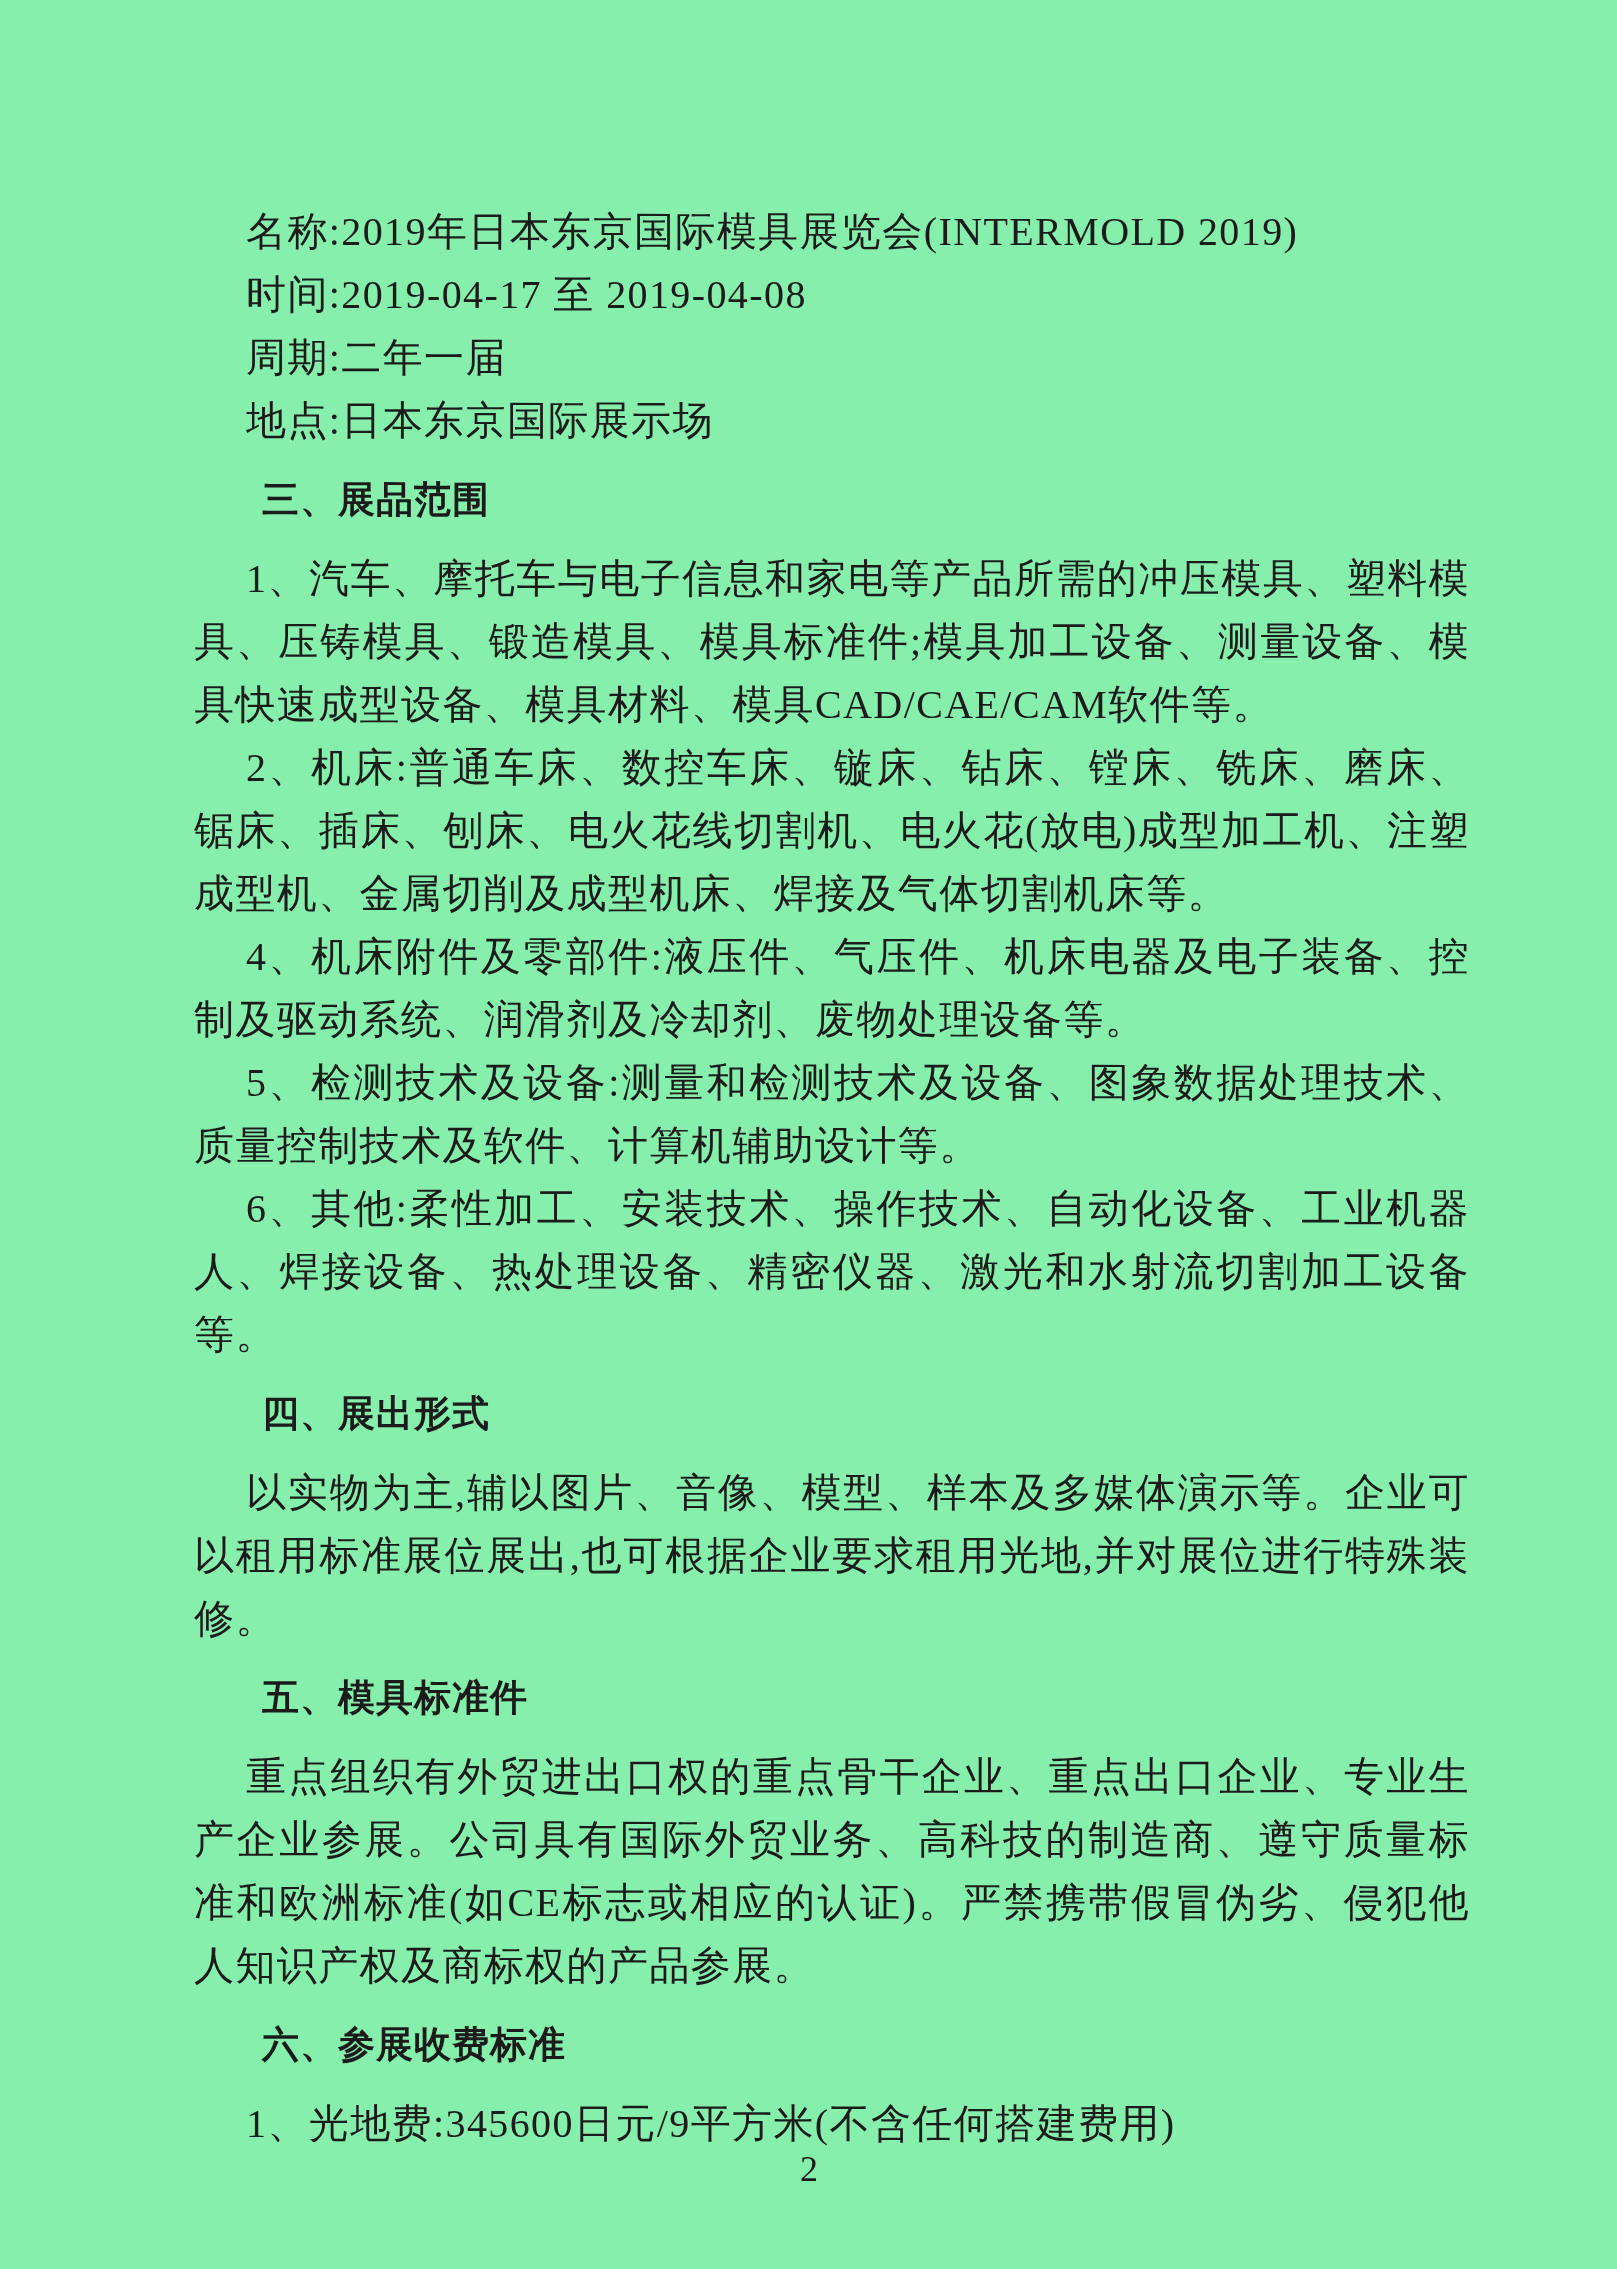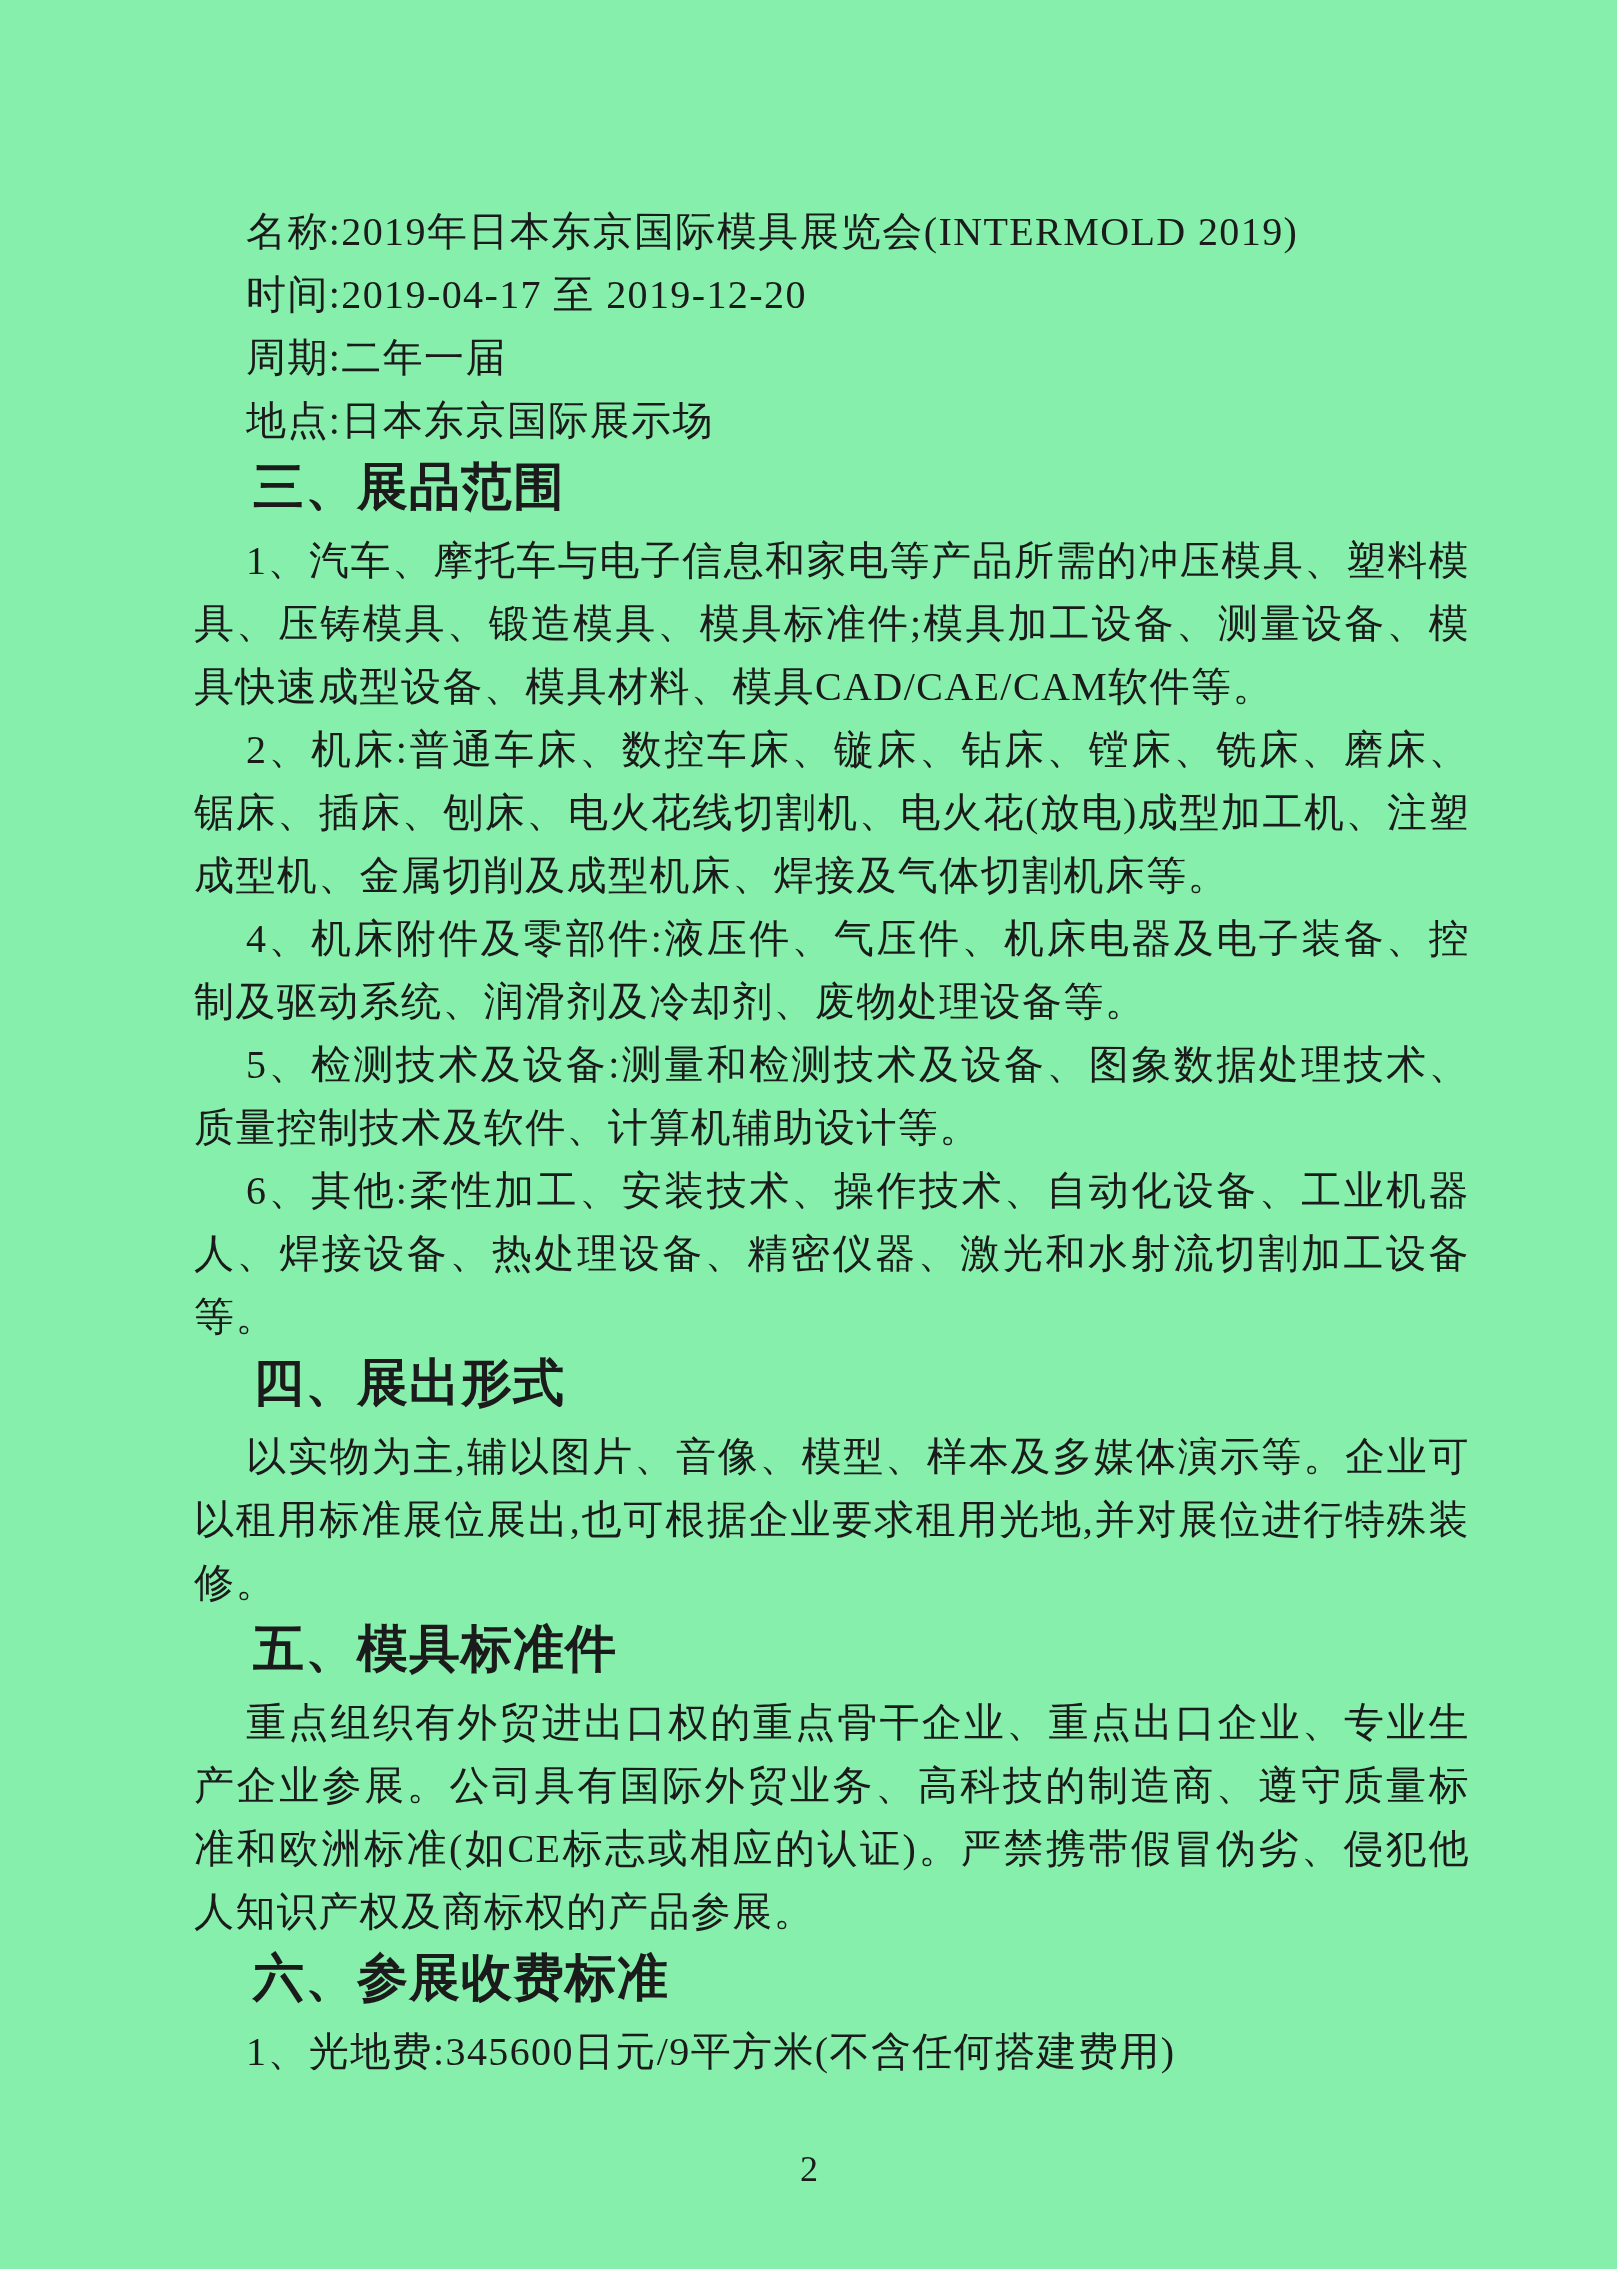--- a/index.html
+++ b/index.html
@@ -26,47 +26,47 @@
   .content p {
     margin: 0;
     font-size: 40px;
     line-height: 63px;
     text-indent: 52px;
     text-align: justify;
     text-justify: inter-ideograph;
     letter-spacing: 1.4px;
   }
   .content h2 {
-    margin: 7px;
-    font-size: 51px;
+    margin: 16px;
+    font-size: 37px;
     line-height: 63px;
     text-indent: 52px;
     font-weight: 700;
-    font-family: Liberation Mono, monospace;
+    font-family: Liberation Sans, sans-serif;
     letter-spacing: 1px;
   }
   .page-number {
     position: absolute;
     top: 2148px;
     left: 0;
     width: 100%;
     text-align: center;
     font-size: 36px;
     font-family: "Liberation Serif", "DejaVu Serif", serif;
     color: #1b1b1b;
   }
 </style>
 </head>
 <body>
 
 <div class="page">
   <div class="content">
 
     <p>名称:2019年日本东京国际模具展览会(INTERMOLD 2019)</p>
-    <p>时间:2019-04-17 至 2019-12-20</p>
+    <p>时间:2019-04-17 至 2019-04-08</p>
     <p>周期:二年一届</p>
     <p>地点:日本东京国际展示场</p>
 
     <h2>三、展品范围</h2>
     <p>1、汽车、摩托车与电子信息和家电等产品所需的冲压模具、塑料模具、压铸模具、锻造模具、模具标准件;模具加工设备、测量设备、模具快速成型设备、模具材料、模具CAD/CAE/CAM软件等。</p>
     <p>2、机床:普通车床、数控车床、镟床、钻床、镗床、铣床、磨床、锯床、插床、刨床、电火花线切割机、电火花(放电)成型加工机、注塑成型机、金属切削及成型机床、焊接及气体切割机床等。</p>
     <p>4、机床附件及零部件:液压件、气压件、机床电器及电子装备、控制及驱动系统、润滑剂及冷却剂、废物处理设备等。</p>
     <p>5、检测技术及设备:测量和检测技术及设备、图象数据处理技术、质量控制技术及软件、计算机辅助设计等。</p>
     <p>6、其他:柔性加工、安装技术、操作技术、自动化设备、工业机器人、焊接设备、热处理设备、精密仪器、激光和水射流切割加工设备等。</p>
 

